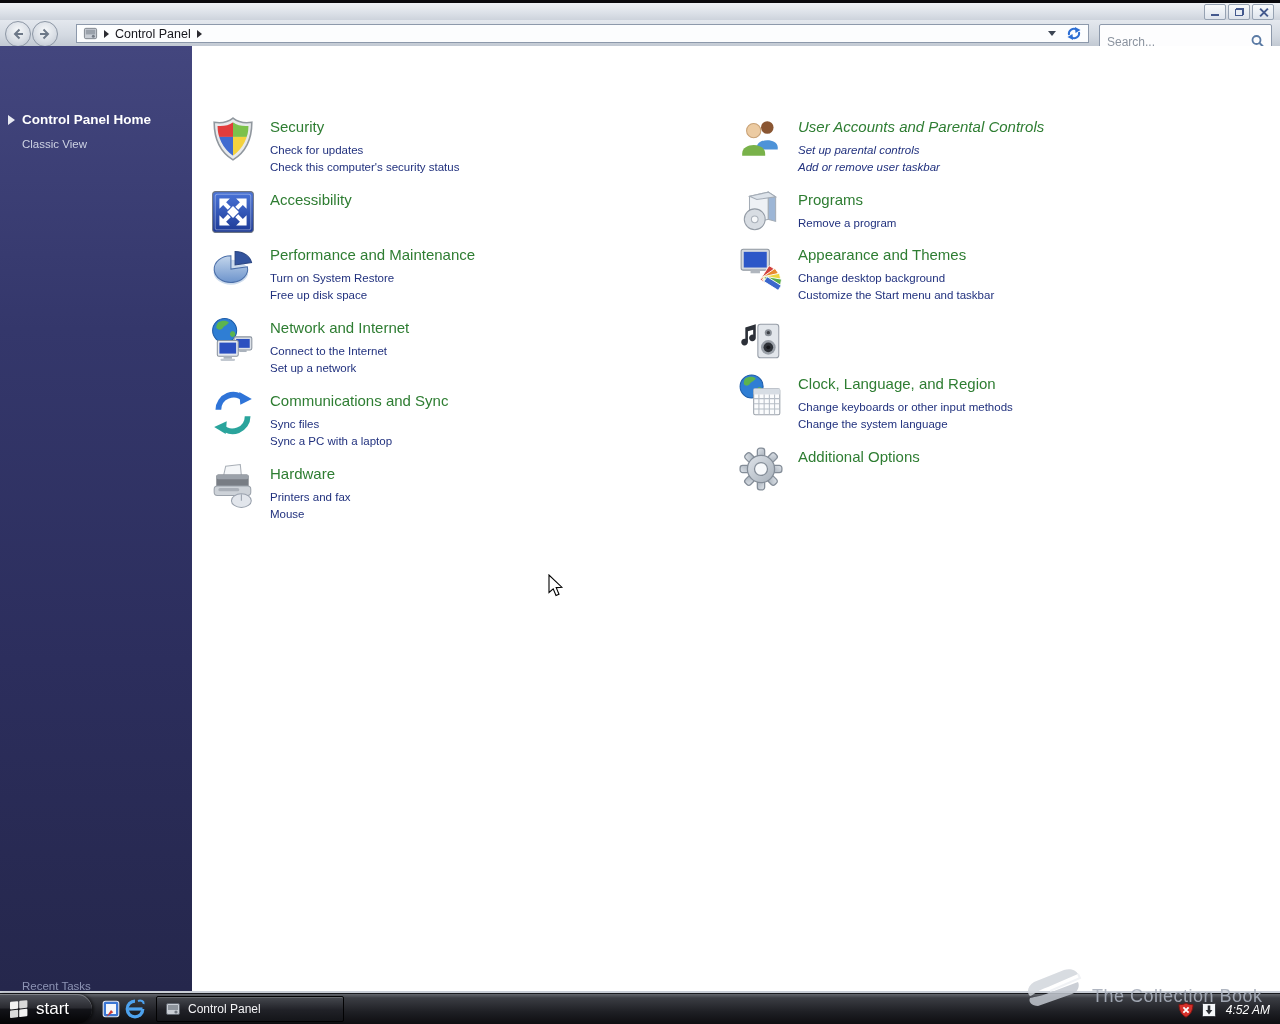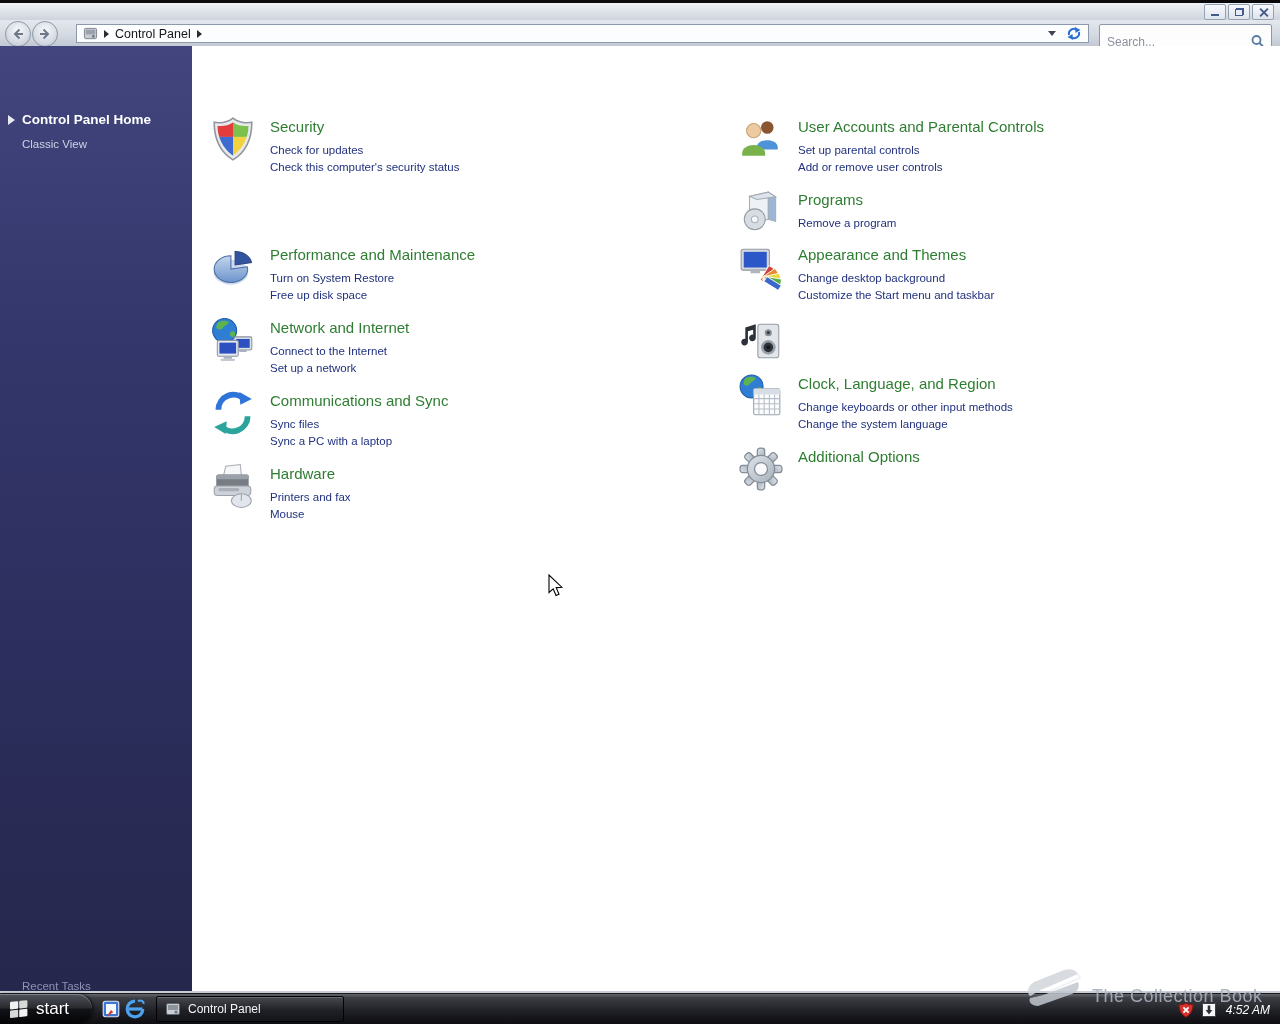--- a/index.html
+++ b/index.html
@@ -216,20 +216,44 @@
               </g>
             </svg>
           </div>
           <div class="cat-text">
             <a class="cat-title">Security</a>
             <a class="cat-link">Check for updates</a>
             <a class="cat-link">Check this computer's security status</a>
           </div>
         </div>
 
+        <div class="cat" style="left:10px;top:143px;">
+          <div class="cat-icon">
+            <svg viewBox="0 0 44 44">
+              <defs>
+                  <linearGradient id="g-acc" x1="0" y1="0" x2="0" y2="1">
+                    <stop offset="0" stop-color="#4a74d8"></stop>
+                    <stop offset="1" stop-color="#1d3a96"></stop>
+                  </linearGradient>
+                </defs>
+              <rect x="2.5" y="2.5" width="39" height="39" rx="3" fill="url(#g-acc)" stroke="#6e7684"></rect>
+              <rect x="5" y="5" width="34" height="34" rx="2" fill="none" stroke="rgba(255,255,255,.35)"></rect>
+              <g fill="#fff">
+                <path d="M9 9 L19 9 L15.4 12.6 L19.8 17 L17 19.8 L12.6 15.4 L9 19 Z"></path>
+                <path d="M9 9 L19 9 L15.4 12.6 L19.8 17 L17 19.8 L12.6 15.4 L9 19 Z" transform="translate(44 0) scale(-1 1)"></path>
+                <path d="M9 9 L19 9 L15.4 12.6 L19.8 17 L17 19.8 L12.6 15.4 L9 19 Z" transform="translate(0 44) scale(1 -1)"></path>
+                <path d="M9 9 L19 9 L15.4 12.6 L19.8 17 L17 19.8 L12.6 15.4 L9 19 Z" transform="translate(44 44) scale(-1 -1)"></path>
+                <rect x="18" y="18" width="8" height="8" transform="rotate(45 22 22)"></rect>
+              </g>
+            </svg>
+          </div>
+          <div class="cat-text">
+            <a class="cat-title">Accessibility</a>
+          </div>
+        </div>
 
         <div class="cat" style="left:10px;top:198px;">
           <div class="cat-icon">
             <svg viewBox="0 0 44 44">
               <defs>
                   <linearGradient id="g-pie" x1="0" y1="0" x2="0" y2="1">
                     <stop offset="0" stop-color="#c4d6ec"></stop>
                     <stop offset="1" stop-color="#6d94cc"></stop>
                   </linearGradient>
                 </defs>
@@ -296,33 +320,33 @@
               <polygon points="16,30 4,35.5 15,42" fill="#2aa49c"></polygon>
             </svg>
           </div>
           <div class="cat-text">
             <a class="cat-title">Communications and Sync</a>
             <a class="cat-link">Sync files</a>
             <a class="cat-link">Sync a PC with a laptop</a>
           </div>
         </div>
 
-        <div class="cat" style="left:538px;top:70px;">
+        <div class="cat" style="left:538px;top:70px;font-style:italic;">
           <div class="cat-icon">
             <svg viewBox="0 0 44 44">
               <circle cx="28" cy="11" r="6" fill="#8a5632"></circle>
               <path d="M18 30 C18 21 38 21 38 30 L38 32 L18 32 Z" fill="#4e93d8"></path>
               <circle cx="15" cy="14" r="6.8" fill="#eccba2" stroke="#c9a276"></circle>
               <path d="M4 36 C4 25 26 25 26 36 L26 38 L4 38 Z" fill="#79b24a"></path>
             </svg>
           </div>
           <div class="cat-text">
             <a class="cat-title">User Accounts and Parental Controls</a>
             <a class="cat-link">Set up parental controls</a>
-            <a class="cat-link">Add or remove user controls</a>
+            <a class="cat-link">Add or remove user taskbar</a>
           </div>
         </div>
 
         <div class="cat" style="left:538px;top:143px;">
           <div class="cat-icon">
             <svg viewBox="0 0 44 44">
               <polygon points="11,7 29,3 29,29 11,33" fill="#eef1f5" stroke="#a4acb6"></polygon>
               <polygon points="29,3 36,7.5 36,31 29,29" fill="#9db6d6" stroke="#a4acb6"></polygon>
               <polygon points="11,7 18,10 36,7.5 29,3" fill="#dde3ea" stroke="#a4acb6"></polygon>
               <circle cx="16" cy="29" r="10" fill="#d8dde3" stroke="#949ca6"></circle>

